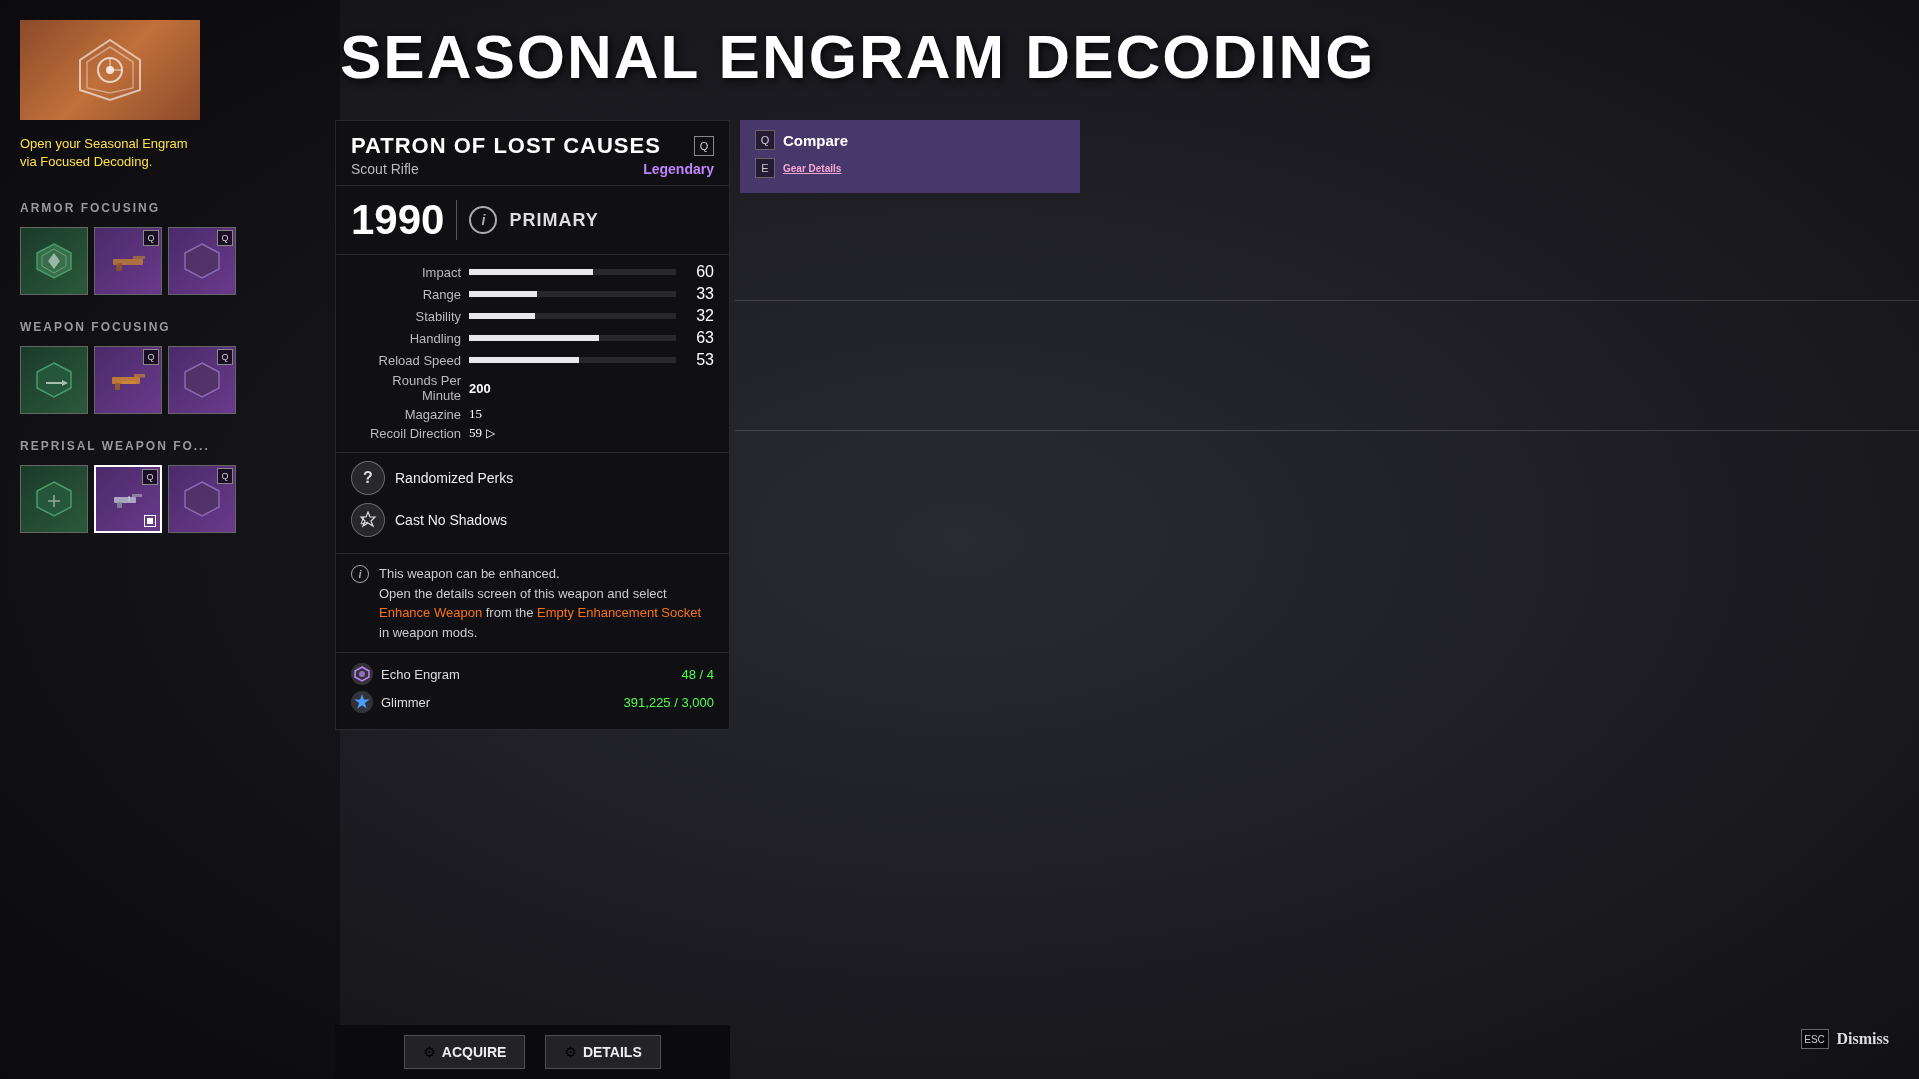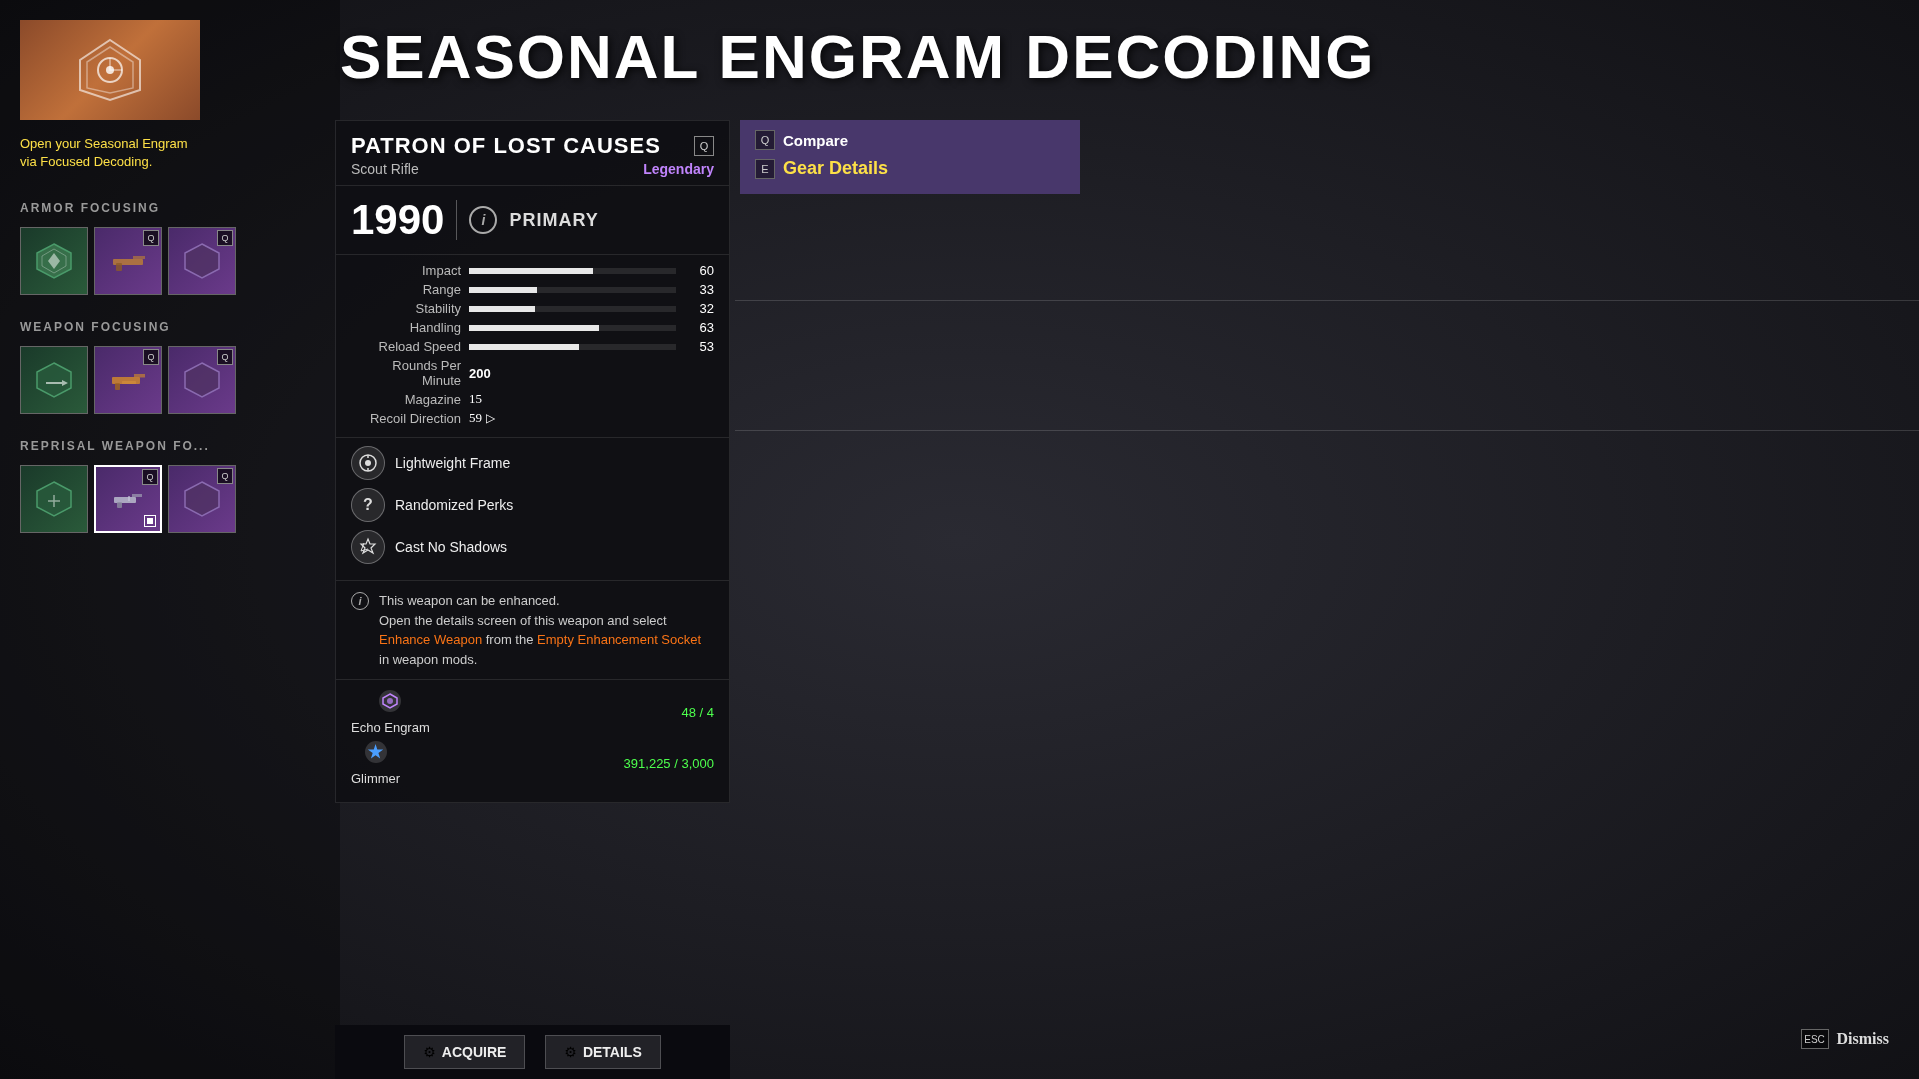--- a/index.html
+++ b/index.html
@@ -256,21 +256,21 @@
       position: relative;
     }
 
     .stat-bar-fill {
       height: 100%;
       background: #e8e8e8;
     }
 
     .stat-value {
       color: #fff;
-      font-size: 13px;
+      font-size: 16px;
       width: 30px;
       text-align: right;
     }
 
     .stat-row-text {
       display: flex;
       align-items: center;
       margin-bottom: 3px;
     }
 
@@ -369,21 +369,20 @@
       display: flex;
       align-items: center;
       justify-content: space-between;
       margin-bottom: 6px;
     }
 
     .currency-left {
       display: flex;
       align-items: center;
       gap: 8px;
-      flex-direction: column;
     }
 
     .currency-icon {
       width: 22px;
       height: 22px;
       border-radius: 50%;
       background: rgba(255,255,255,0.15);
       display: flex;
       align-items: center;
       justify-content: center;
@@ -470,23 +469,24 @@
       font-weight: bold;
     }
 
     .gear-details-row {
       display: flex;
       align-items: center;
       gap: 8px;
     }
 
     .gear-label {
-      font-size: 18px;
-      color: #fde047;
-      font-weight: bold;
+      font-size: 10px;
+      color: #f9a8d4;
+      font-weight: bold;
+      text-decoration: underline;
     }
 
     
     .h-line {
       position: absolute;
       height: 1px;
       background: rgba(255,255,255,0.15);
       left: 735px;
       right: 0;
     }
@@ -717,31 +717,20 @@
       <div class="stat-name-text">Magazine</div>
       <div class="stat-value-normal">15</div>
     </div>
     <div class="stat-row-text">
       <div class="stat-name-text">Recoil Direction</div>
       <div class="stat-value-normal" style="display:flex;align-items:center;gap:4px;">59 <span style="font-size:12px;">▷</span></div>
     </div>
   </div>
 
   <div class="perks-section">
-    <div class="perk-row">
-      <div class="perk-icon-circle">
-        <svg width="20" height="20" viewBox="0 0 20 20">
-          <circle cx="10" cy="10" r="8" fill="none" stroke="#ddd" stroke-width="1.5"></circle>
-          <circle cx="10" cy="10" r="3" fill="#ddd"></circle>
-          <line x1="10" y1="2" x2="10" y2="5" stroke="#ddd" stroke-width="1.5"></line>
-          <line x1="10" y1="15" x2="10" y2="18" stroke="#ddd" stroke-width="1.5"></line>
-        </svg>
-      </div>
-      <div class="perk-name">Lightweight Frame</div>
-    </div>
     <div class="perk-row">
       <div class="perk-icon-circle">
         <span style="color:#ddd;font-size:16px;font-weight:bold;">?</span>
       </div>
       <div class="perk-name">Randomized Perks</div>
     </div>
     <div class="perk-row">
       <div class="perk-icon-circle">
         <svg width="20" height="20" viewBox="0 0 20 20">
           <path d="M10 2 L12 7 L17 7 L13 11 L15 16 L10 13 L5 16 L7 11 L3 7 L8 7 Z" fill="none" stroke="#ddd" stroke-width="1.2"></path>

